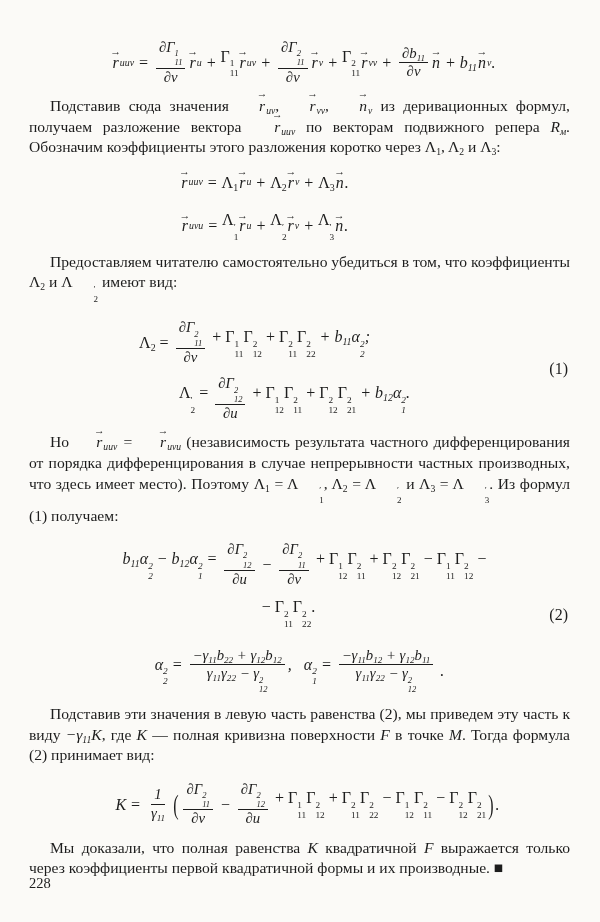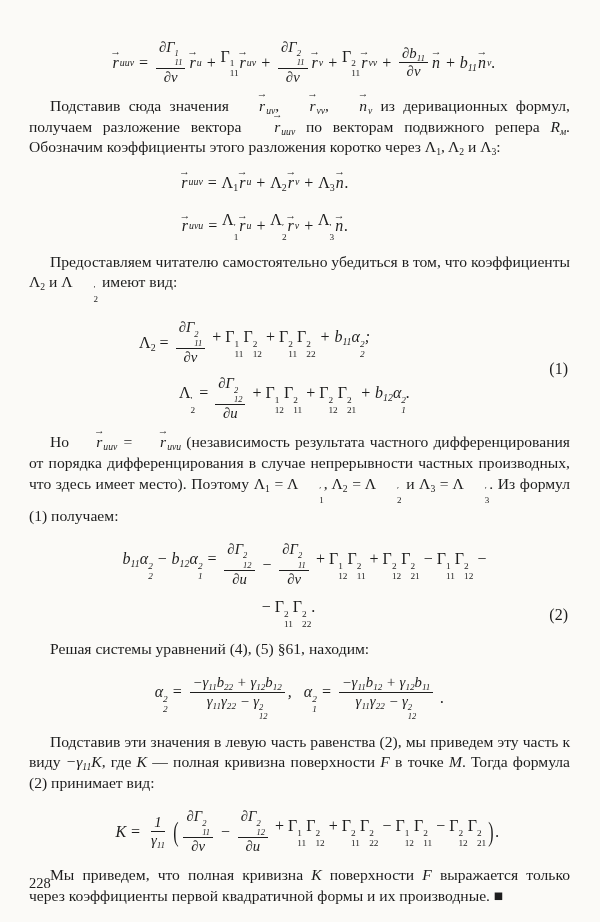--- a/index.html
+++ b/index.html
@@ -69,24 +69,23 @@
           <span class="stkb">2</span>
         </span> и Λ<sub class="sb">3</sub> = Λ<span class="stk">
           <span class="stka">′</span>
           <span class="stkb">3</span>
         </span>. Из формул (1) получаем:</span></p>
   <div class="eq">
       <div class="eqline" style="transform: translateX(5px);"><span class="it">b<sub class="sb">11</sub>α<span class="stk"><span class="stka">2</span><span class="stkb">2</span></span> − b<sub class="sb">12</sub>α<span class="stk"><span class="stka">2</span><span class="stkb">1</span></span> = </span><span class="frac"><span class="fnum">∂Γ<span class="stk"><span class="stka">2</span><span class="stkb">12</span></span></span><span class="fden">∂u</span></span><span class="it"> − </span><span class="frac"><span class="fnum">∂Γ<span class="stk"><span class="stka">2</span><span class="stkb">11</span></span></span><span class="fden">∂v</span></span><span class="rm"> + Γ<span class="stk"><span class="stka">1</span><span class="stkb">12</span></span>Γ<span class="stk"><span class="stka">2</span><span class="stkb">11</span></span> + Γ<span class="stk"><span class="stka">2</span><span class="stkb">12</span></span>Γ<span class="stk"><span class="stka">2</span><span class="stkb">21</span></span> − Γ<span class="stk"><span class="stka">1</span><span class="stkb">11</span></span>Γ<span class="stk"><span class="stka">2</span><span class="stkb">12</span></span> −</span></div>
       <div class="eqline" style="transform: translateX(-11px); align-items: flex-end;"><span class="rm">− Γ<span class="stk"><span class="stka">2</span><span class="stkb">11</span></span>Γ<span class="stk"><span class="stka">2</span><span class="stkb">22</span></span>.</span></div>
       <span class="eqno eqno-b">(2)</span>
     </div>
-  <p class="para ind"><span class="rm">Решая системы уравнений (4), (5) §61, находим:</span></p>
   <div class="eq">
       <div class="eqline"><span class="it">α<span class="stk"><span class="stka">2</span><span class="stkb">2</span></span> = </span><span class="frac"><span class="fnum">−γ<sub class="sb">11</sub>b<sub class="sb">22</sub> + γ<sub class="sb">12</sub>b<sub class="sb">12</sub></span><span class="fden">γ<sub class="sb">11</sub>γ<sub class="sb">22</sub> − γ<span class="stk"><span class="stka">2</span><span class="stkb">12</span></span></span></span><span class="it">,   α<span class="stk"><span class="stka">2</span><span class="stkb">1</span></span> = </span><span class="frac"><span class="fnum">−γ<sub class="sb">11</sub>b<sub class="sb">12</sub> + γ<sub class="sb">12</sub>b<sub class="sb">11</sub></span><span class="fden">γ<sub class="sb">11</sub>γ<sub class="sb">22</sub> − γ<span class="stk"><span class="stka">2</span><span class="stkb">12</span></span></span></span><span class="it"> .</span></div>
     </div>
   <p class="para ind"><span class="rm">Подставив эти значения в левую часть равенства (2), мы приведем эту часть к виду </span><span class="it">−γ<sub class="sb">11</sub>K</span><span class="rm">, где </span><span class="it">K</span><span class="rm"> — полная кривизна поверхности </span><span class="it">F</span><span class="rm"> в точке </span><span class="it">M</span><span class="rm">. Тогда формула (2) принимает вид:</span></p>
   <div class="eq">
       <div class="eqline" style="transform: translateX(8px);"><span class="it">K = </span><span class="frac"><span class="fnum">1</span><span class="fden">γ<sub class="sb">11</sub></span></span><span class="bigp">(</span><span class="frac"><span class="fnum">∂Γ<span class="stk"><span class="stka">2</span><span class="stkb">11</span></span></span><span class="fden">∂v</span></span><span class="it"> − </span><span class="frac"><span class="fnum">∂Γ<span class="stk"><span class="stka">2</span><span class="stkb">12</span></span></span><span class="fden">∂u</span></span><span class="rm"> + Γ<span class="stk"><span class="stka">1</span><span class="stkb">11</span></span>Γ<span class="stk"><span class="stka">2</span><span class="stkb">12</span></span> + Γ<span class="stk"><span class="stka">2</span><span class="stkb">11</span></span>Γ<span class="stk"><span class="stka">2</span><span class="stkb">22</span></span> − Γ<span class="stk"><span class="stka">1</span><span class="stkb">12</span></span>Γ<span class="stk"><span class="stka">2</span><span class="stkb">11</span></span> − Γ<span class="stk"><span class="stka">2</span><span class="stkb">12</span></span>Γ<span class="stk"><span class="stka">2</span><span class="stkb">21</span></span></span><span class="bigp">)</span><span class="it">.</span></div>
     </div>
-  <p class="para ind"><span class="rm">Мы приведем, что полная кривизна </span><span class="it">K</span><span class="rm"> поверхности </span><span class="it">F</span><span class="rm"> выражается только через коэффициенты первой квадратичной формы и их производные. ■</span></p>
+  <p class="para ind"><span class="rm">Мы доказали, что полная равенства </span><span class="it">K</span><span class="rm"> квадратичной </span><span class="it">F</span><span class="rm"> выражается только через коэффициенты первой квадратичной формы и их производные. ■</span></p>
 
   <div class="pagenum">228</div>
 </div>
 
 </body></html>

